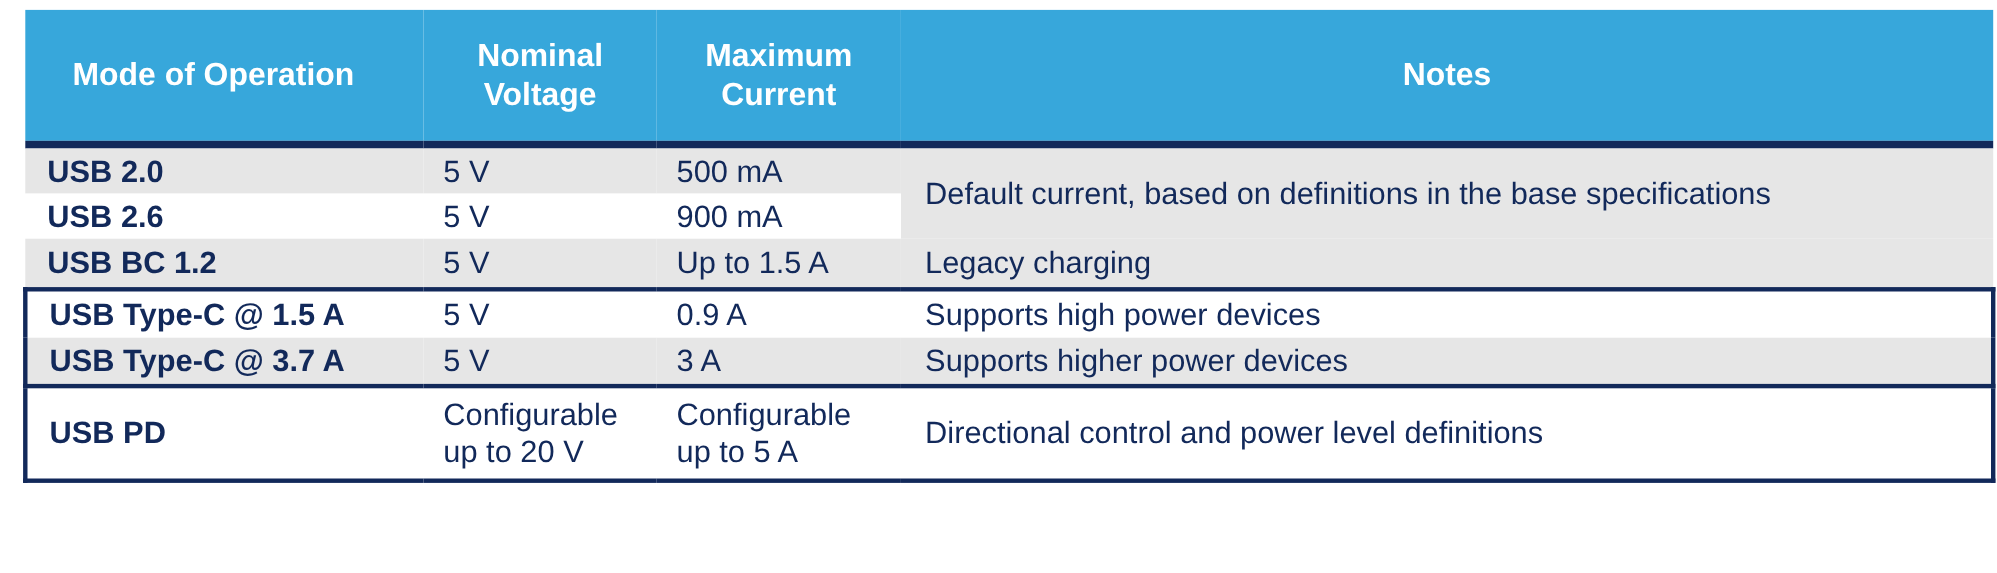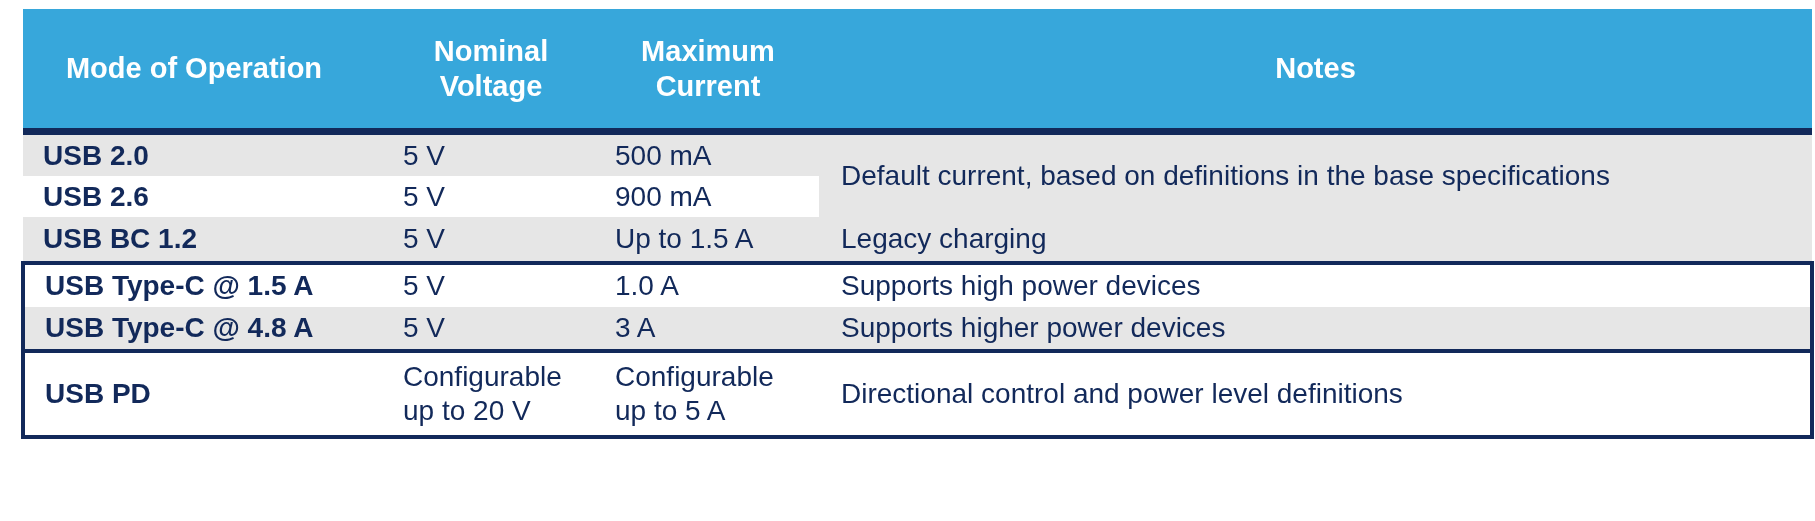--- a/index.html
+++ b/index.html
@@ -148,26 +148,26 @@
       <tr class="r3">
         <td class="mode shade">USB BC 1.2</td>
         <td class="val shade">5 V</td>
         <td class="val shade">Up to 1.5 A</td>
         <td class="notes shade">Legacy charging</td>
       </tr>
 
       <tr class="r4">
         <td class="mode white box-top box-left">USB Type-C @ 1.5 A</td>
         <td class="val white box-top">5 V</td>
-        <td class="val white box-top">1.0 A</td>
+        <td class="val white box-top">0.9 A</td>
         <td class="notes white box-top box-right">Supports high power devices</td>
       </tr>
 
       <tr class="r5">
-        <td class="mode shade box-bottom box-left">USB Type-C @ 4.8 A</td>
+        <td class="mode shade box-bottom box-left">USB Type-C @ 3.7 A</td>
         <td class="val shade box-bottom">5 V</td>
         <td class="val shade box-bottom">3 A</td>
         <td class="notes shade box-bottom box-right">Supports higher power devices</td>
       </tr>
 
       <tr class="r6">
         <td class="mode white box-top box-bottom box-left">USB PD</td>
         <td class="val white multi box-top box-bottom">Configurable
 up to 20 V</td>
         <td class="val white multi box-top box-bottom">Configurable

